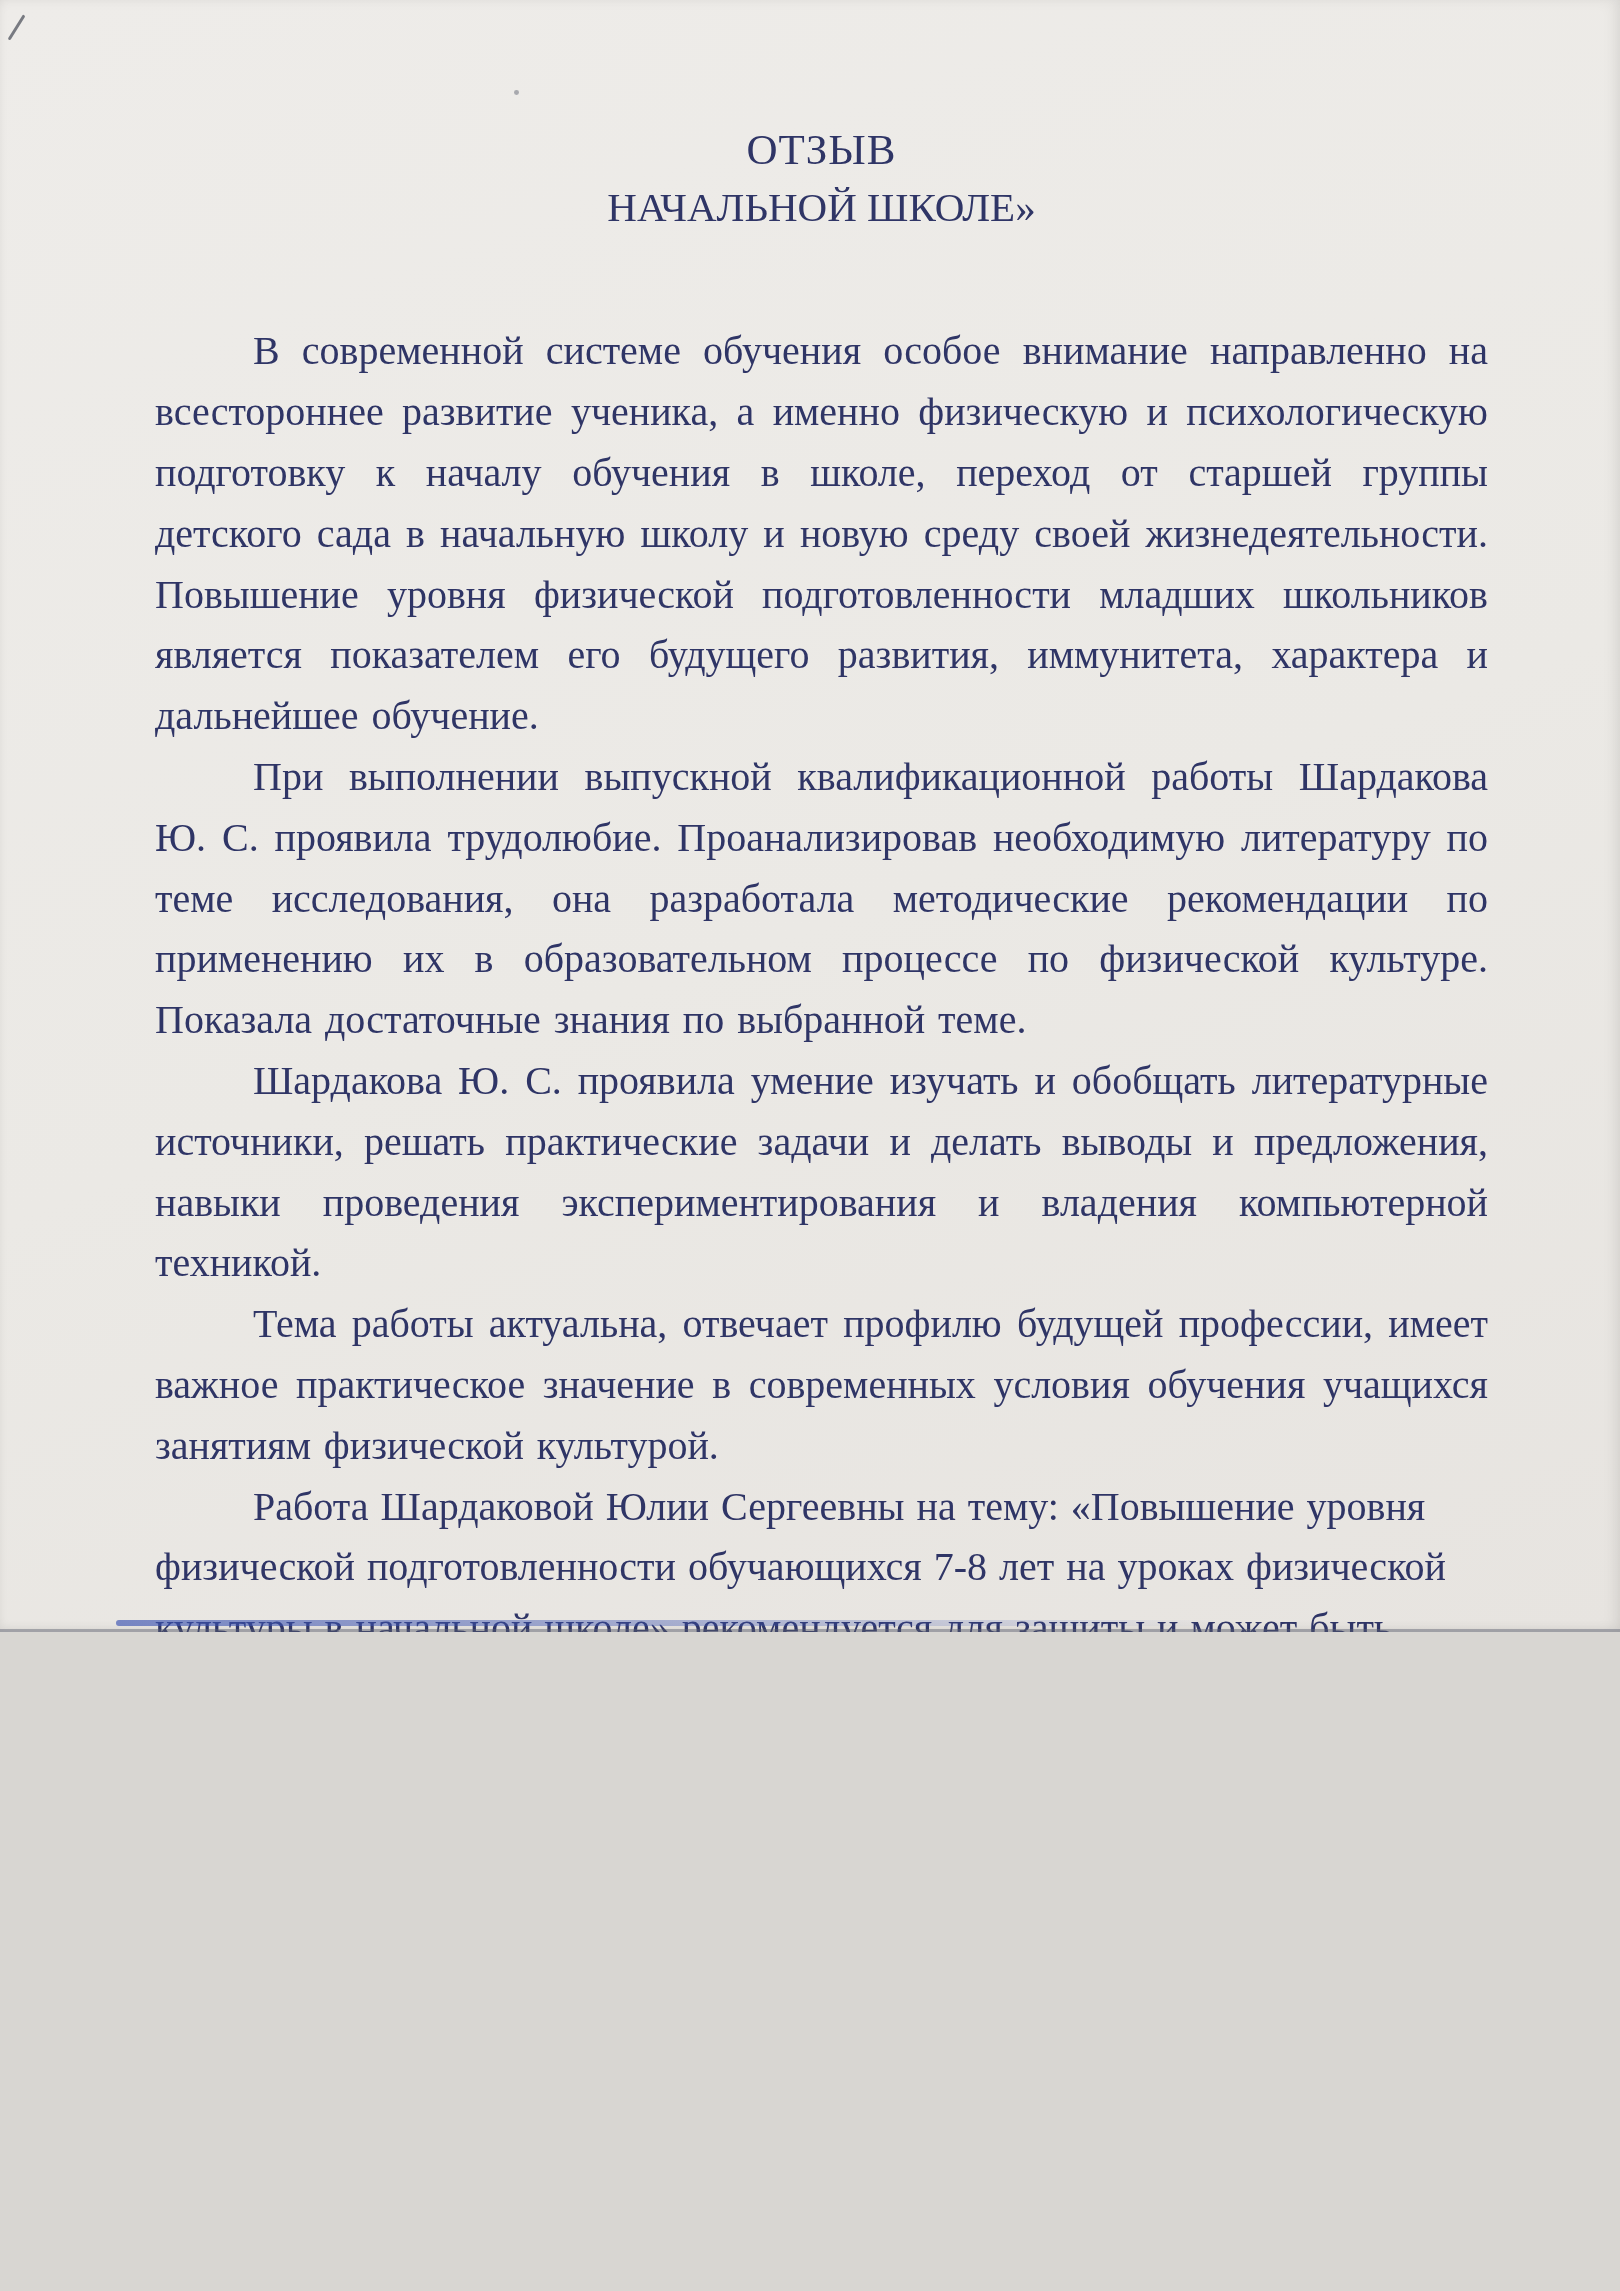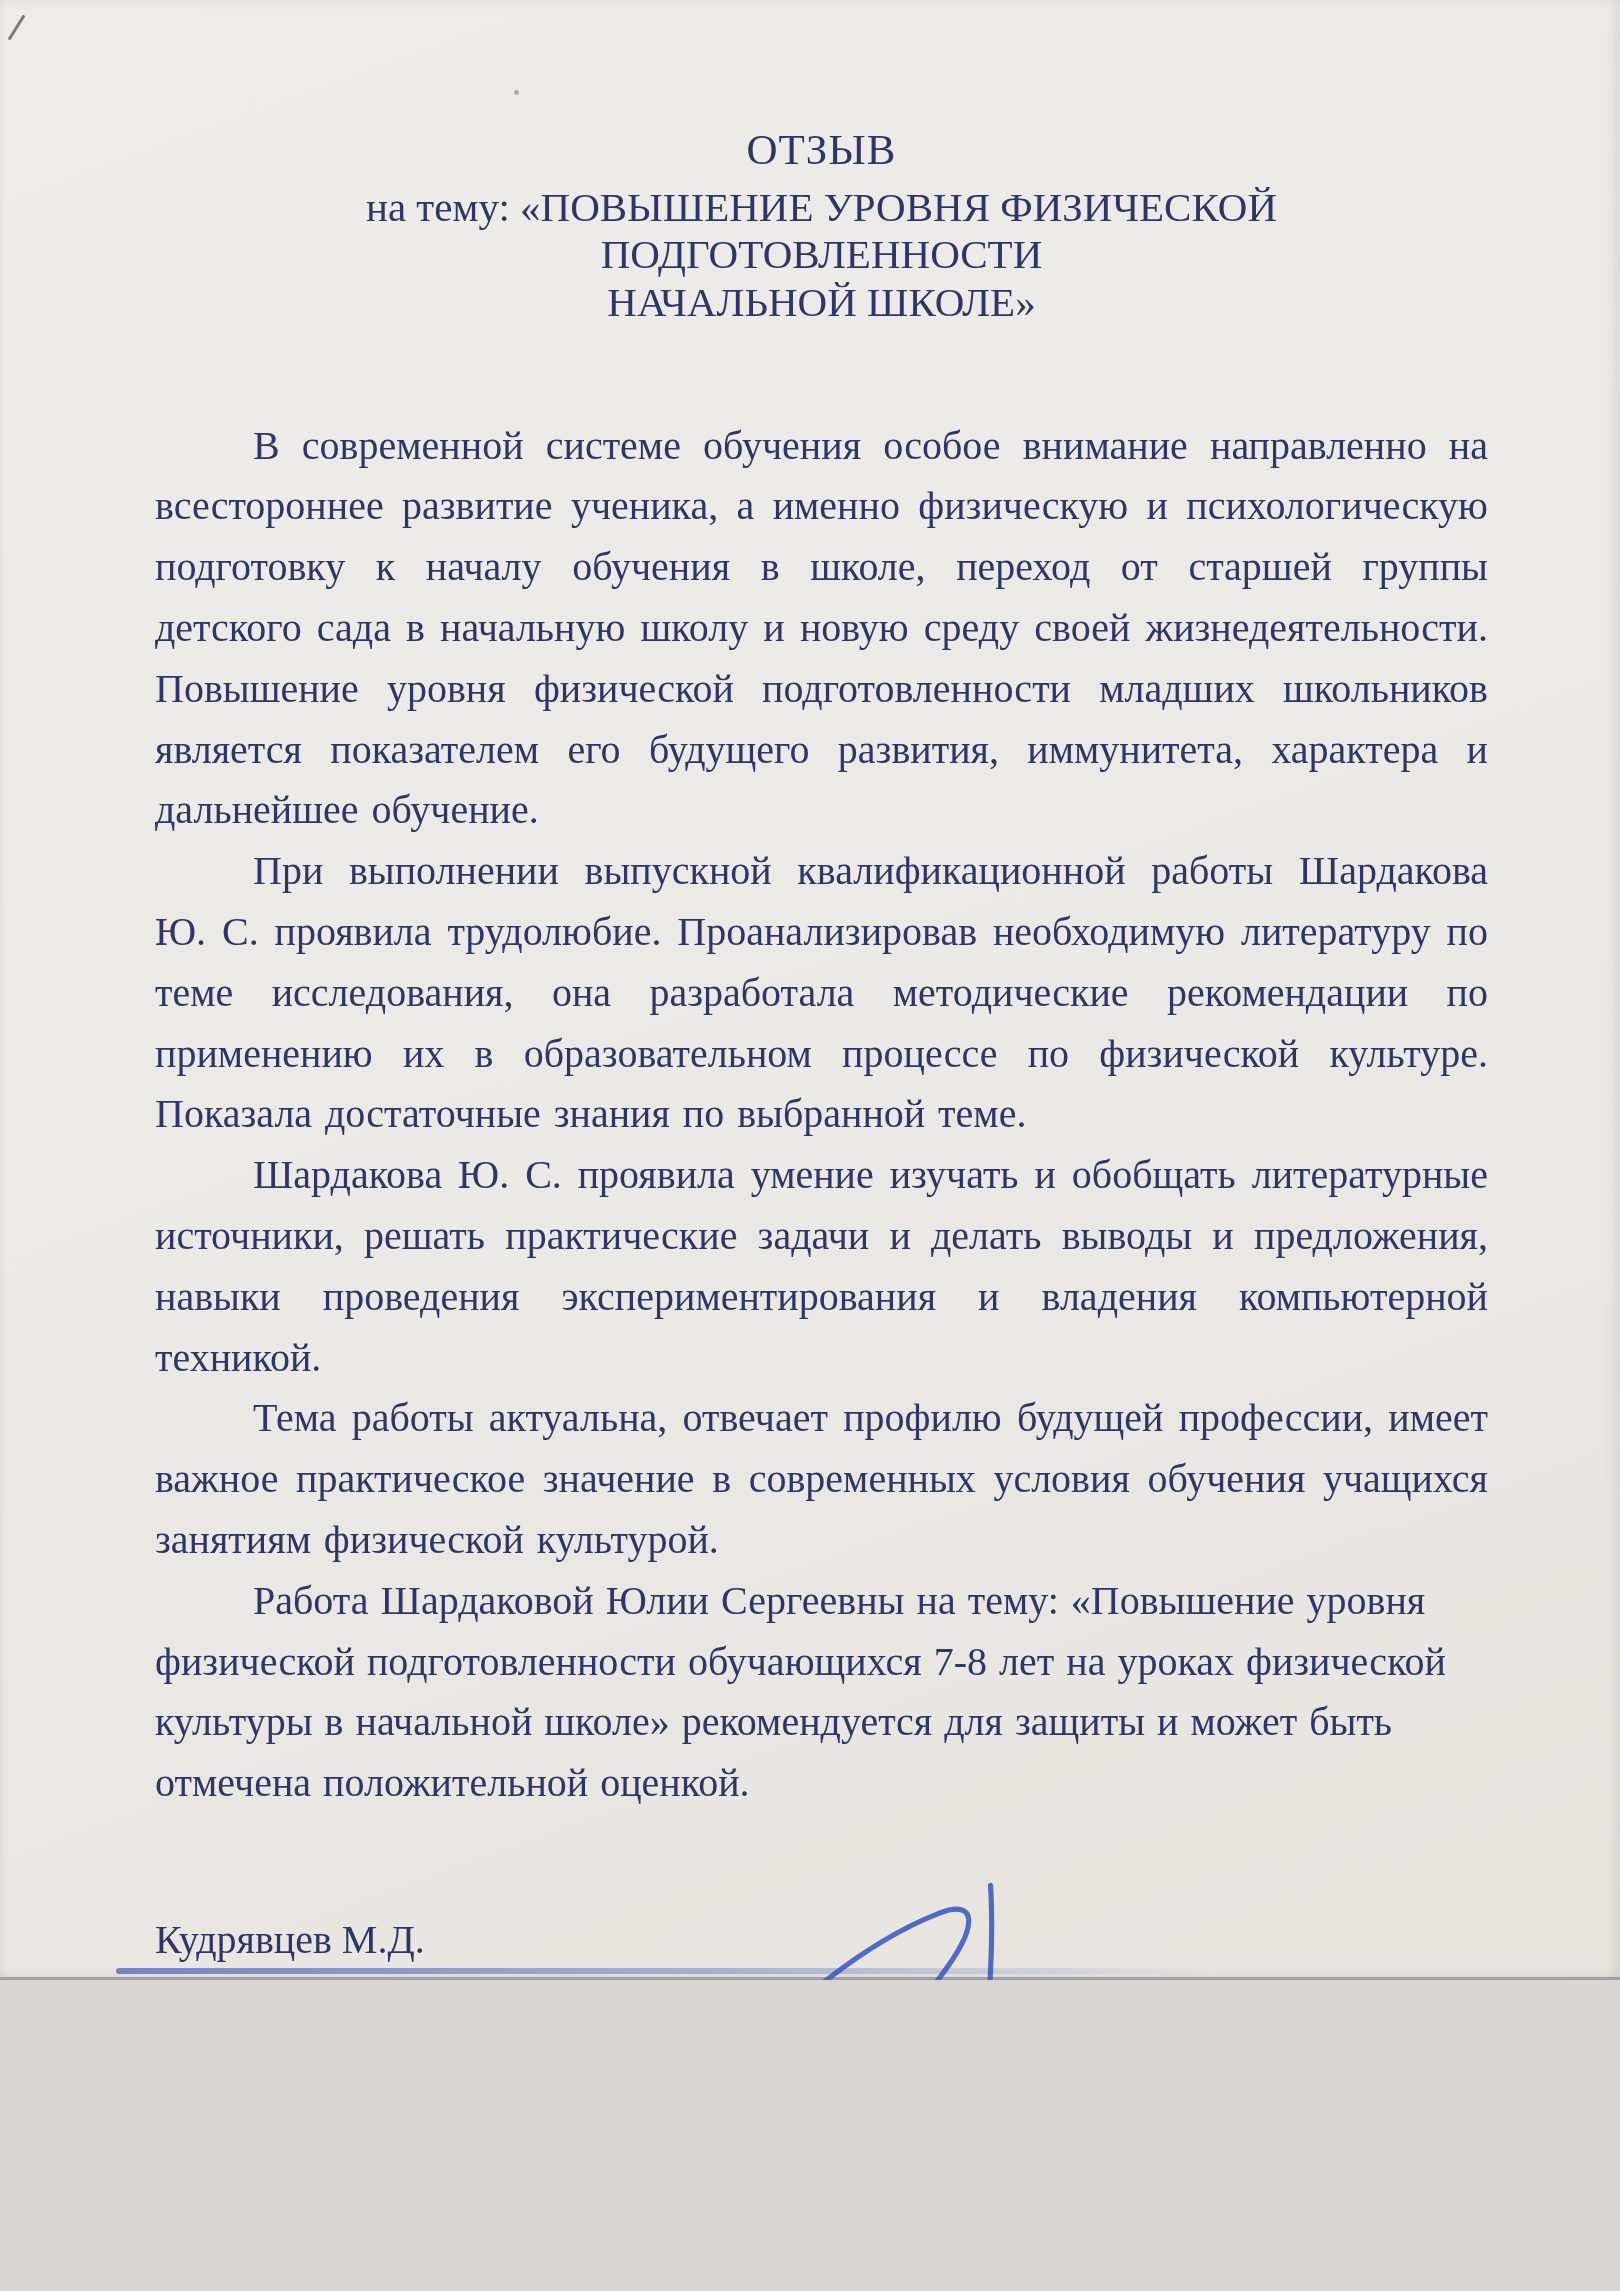--- a/index.html
+++ b/index.html
@@ -3,21 +3,21 @@
 <meta charset="utf-8">
 <style>
   html, body {
     margin: 0;
     padding: 0;
     background: #d8d6d2;
   }
   .page {
     position: relative;
     width: 1620px;
-    height: 1980px;
+    height: 1632px;
     margin: 0 auto;
     background: linear-gradient(160deg, #eeece9 0%, #ebe9e5 55%, #e7e4e0 100%);
     overflow: hidden;
     box-shadow: inset -5.9px 0 13.7px rgba(0,0,0,0.06), inset 0 -3.9px 9.8px rgba(0,0,0,0.05);
     font-family: "Liberation Serif", "DejaVu Serif", serif;
     color: #2f3566;
   }
   .content {
     position: absolute;
     left: 155px;
@@ -117,21 +117,20 @@
 
 <div class="page">
 
   <div class="corner-tick"></div>
   <div class="speck"></div>
 
   <div class="content">
 
     <div class="doc-header">
       <div class="doc-title">ОТЗЫВ</div>
-      <div>на тему: «ПОВЫШЕНИЕ УРОВНЯ ФИЗИЧЕСКОЙ ПОДГОТОВЛЕННОСТИ</div>
       <div>НАЧАЛЬНОЙ ШКОЛЕ»</div>
     </div>
 
     <div class="body-text">
       <p>В современной системе обучения особое внимание направленно на всестороннее развитие ученика, а именно физическую и психологическую подготовку к началу обучения в школе, переход от старшей группы детского сада в начальную школу и новую среду своей жизнедеятельности. Повышение уровня физической подготовленности младших школьников является показателем его будущего развития, иммунитета, характера и дальнейшее обучение.</p>
       <p>При выполнении выпускной квалификационной работы Шардакова Ю. С. проявила трудолюбие. Проанализировав необходимую литературу по теме исследования, она разработала методические рекомендации по применению их в образовательном процессе по физической культуре. Показала достаточные знания по выбранной теме.</p>
       <p>Шардакова Ю. С. проявила умение изучать и обобщать литературные источники, решать практические задачи и делать выводы и предложения, навыки проведения экспериментирования и владения компьютерной техникой.</p>
       <p>Тема работы актуальна, отвечает профилю будущей профессии, имеет важное практическое значение в современных условия обучения учащихся занятиям физической культурой.</p>
       <p class="ragged">Работа Шардаковой Юлии Сергеевны на тему: «Повышение уровня физической подготовленности обучающихся  7-8 лет на уроках физической культуры в начальной школе» рекомендуется для защиты и может быть отмечена положительной оценкой.</p>
     </div>

